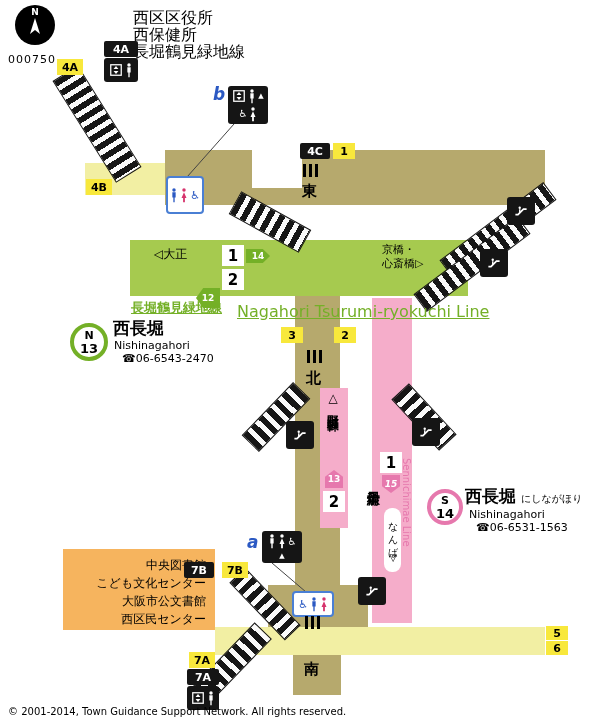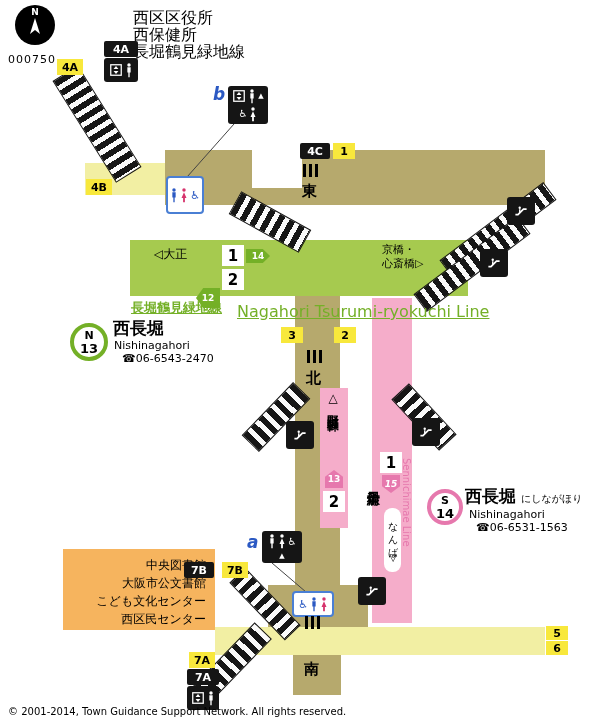--- a/index.html
+++ b/index.html
@@ -261,22 +261,22 @@
     <svg class="i-person pb">
         <use href="#i-man"></use>
       </svg>
     <svg class="i-person pr">
         <use href="#i-woman"></use>
       </svg>
   </div>
 
   <div class="abs" style="left:70px;top:556px;width:136px;text-align:right;font-size:12px;line-height:18px;">
     <div>中央図書館</div>
+    <div>こども文化センター</div>
     <div>大阪市公文書館</div>
-    <div>こども文化センター</div>
     <div>西区民センター</div>
   </div>
 
   <div class="abs eb" style="left:184px;top:562px;width:30px;height:16px;">7B</div>
   <div class="abs ey" style="left:222px;top:562px;width:26px;height:16px;">7B</div>
 
   <div class="abs ey" style="left:546px;top:626px;width:22px;height:14px;">5</div>
   <div class="abs ey" style="left:546px;top:641px;width:22px;height:14px;">6</div>
 
   <div class="abs bars" style="left:305px;top:616px;">

